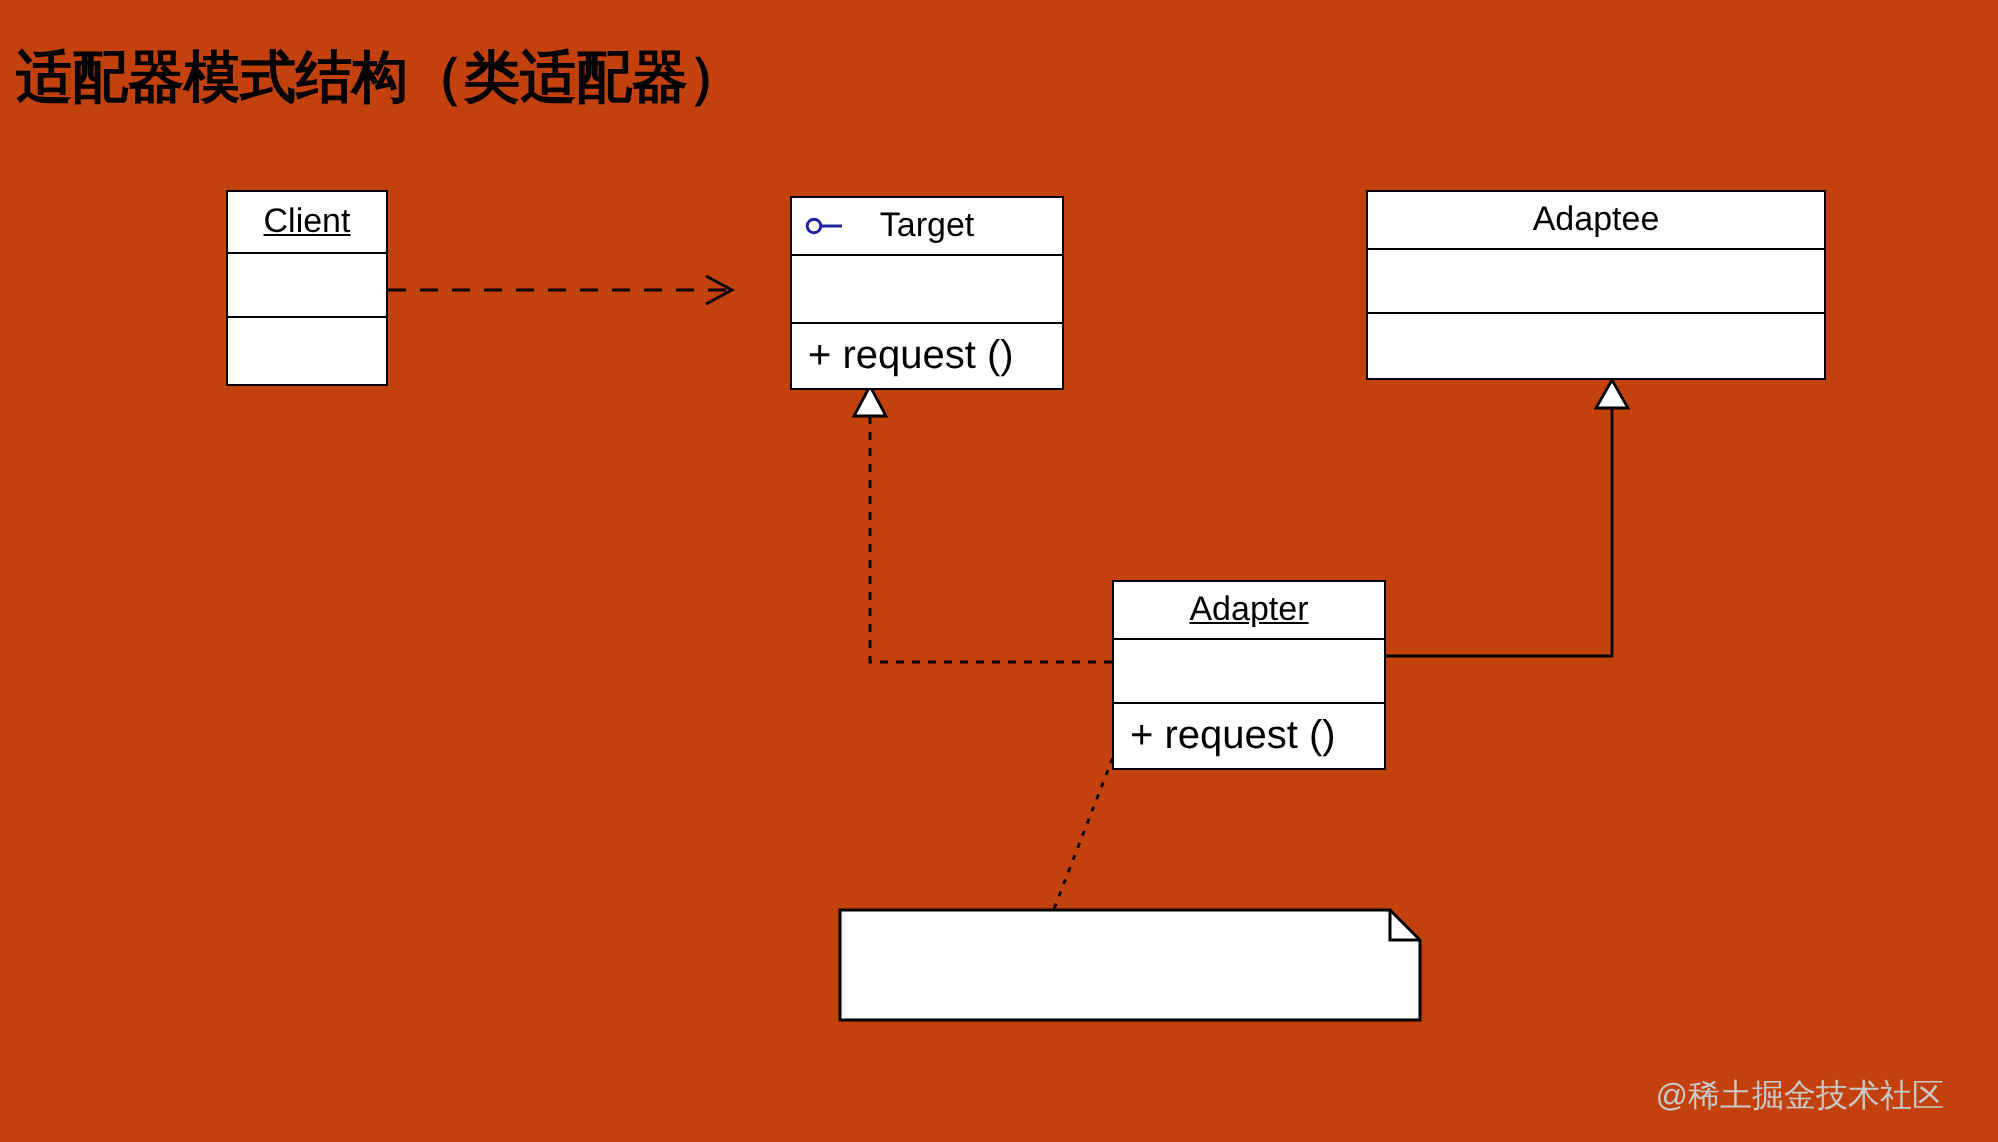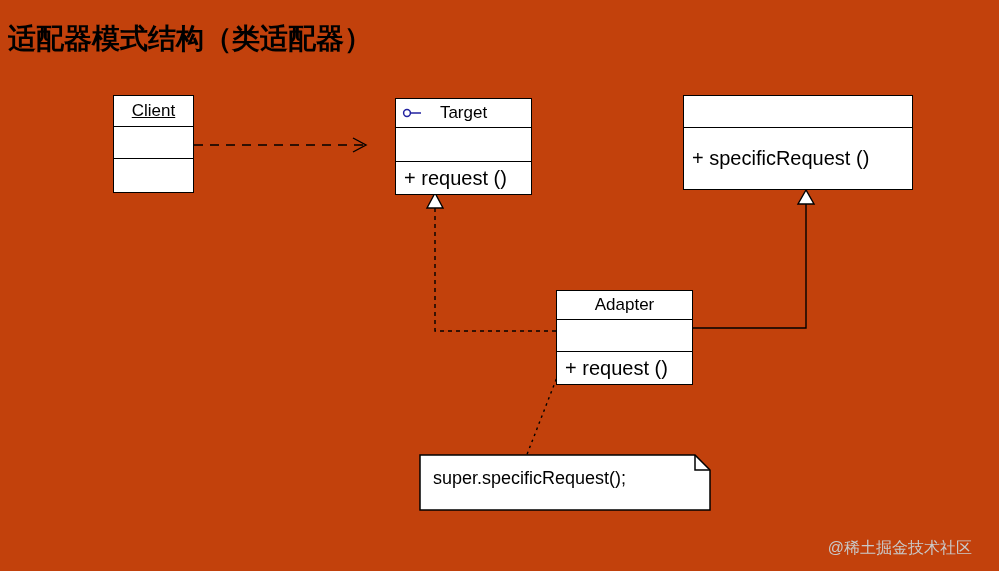--- a/index.html
+++ b/index.html
@@ -142,33 +142,32 @@
       </svg>
       <span>Target</span>
     </div>
     <div class="uml-attrs" style="height:34px;"></div>
     <div class="uml-ops">
       <span>+ request ()</span>
     </div>
   </div>
 
   <div class="uml-class" style="left:683px; top:95px; width:230px; height:95px;">
+    <div class="uml-head" style="height:29px;">
+      <span>Adaptee</span>
+    </div>
     <div class="uml-attrs" style="height:32px;"></div>
-    <div class="uml-ops">
-      <span>+ specificRequest ()</span>
-    </div>
   </div>
 
   <div class="uml-class" style="left:556px; top:290px; width:137px; height:95px;">
-    <div class="uml-head" style="height:29px;">
+    <div class="uml-head" style="height:29px;text-decoration:underline;">
       <span>Adapter</span>
     </div>
     <div class="uml-attrs" style="height:32px;"></div>
     <div class="uml-ops">
       <span>+ request ()</span>
     </div>
   </div>
 
-  <div class="note-text">super.specificRequest();</div>
 
   <div class="watermark">@稀土掘金技术社区</div>
 
 </div>
 
 </body></html>

